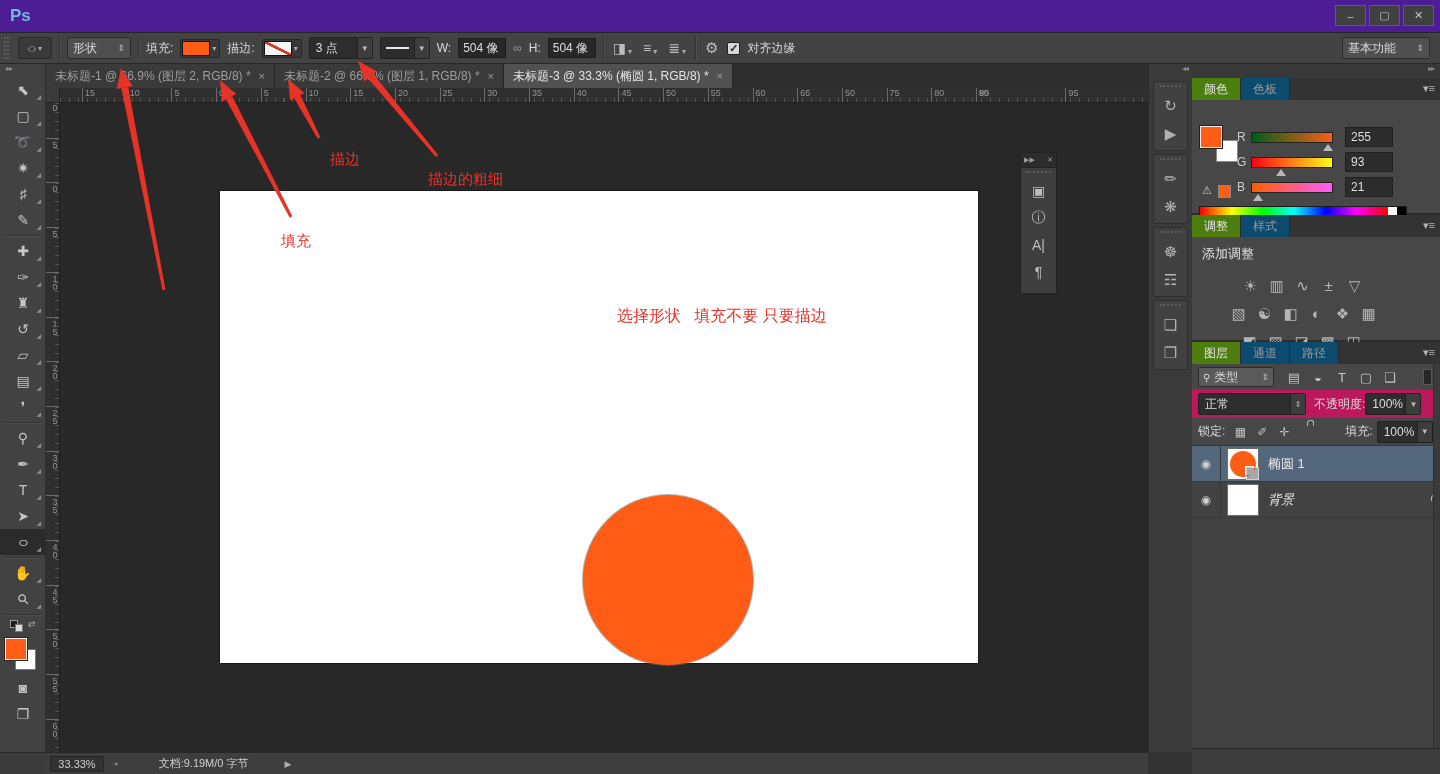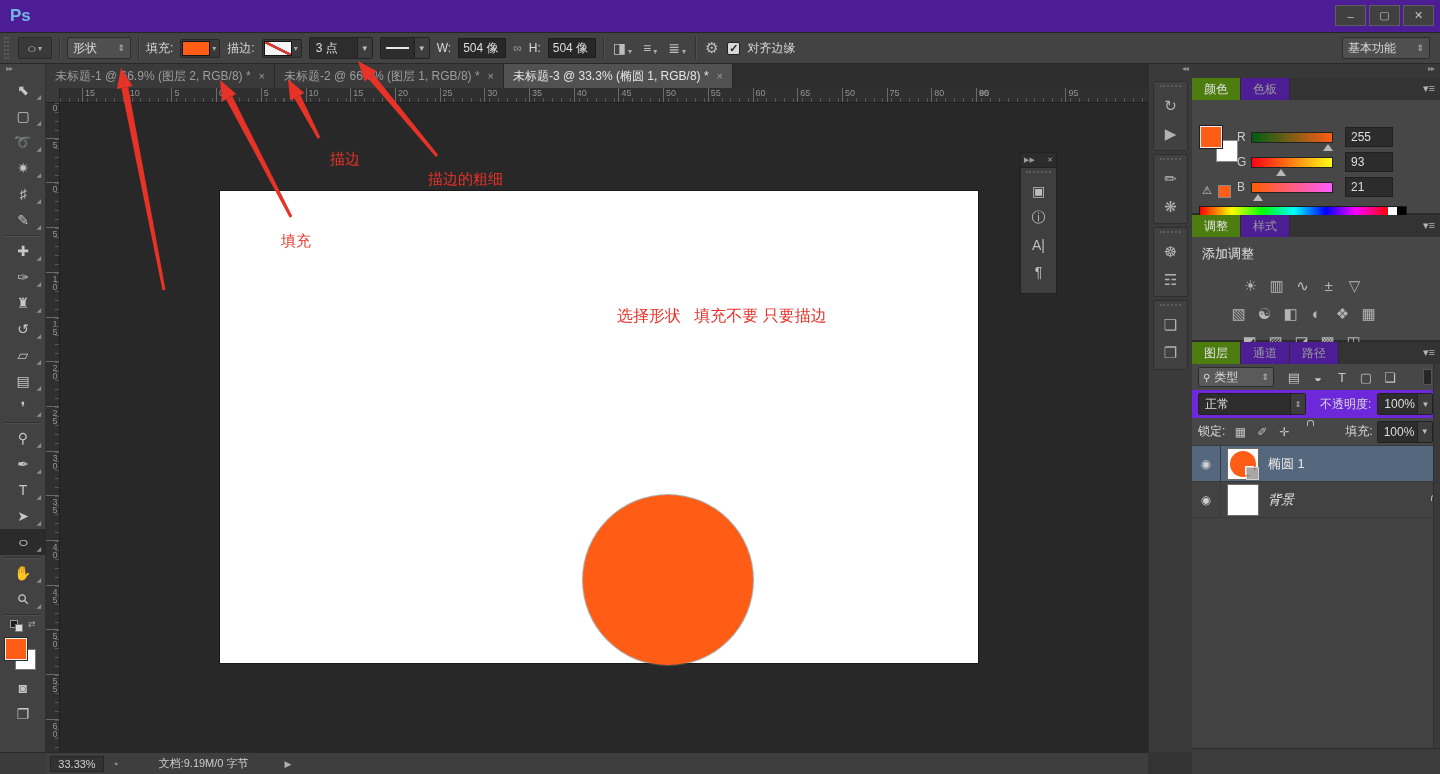--- a/index.html
+++ b/index.html
@@ -88,21 +88,21 @@
   .dock-collapse { height:14px; text-align:right; padding-right:4px; color:#8c8c8c; font-size:8px; letter-spacing:-1px; }
   .dock-group { margin:3px 4px; background:#414141; border:1px solid #2e2e2e; border-radius:2px; padding-bottom:2px; }
   .dock-group .grip { height:5px; border-top:2px dotted #5c5c5c; margin:3px 6px 2px 6px; }
   .dock-icon { height:28px; display:flex; align-items:center; justify-content:center; color:#b2b2b2; font-size:15px; }
 
   
   .paneldock { position:absolute; left:1192px; top:64px; width:248px; height:710px; background:#383838; z-index:45; }
   .dockhead { height:14px; text-align:right; padding-right:6px; color:#8c8c8c; font-size:8px; letter-spacing:-1px; }
   .panel { background:#474747; }
   .panel-tabs { height:22px; background:#333; display:flex; align-items:stretch; position:relative; }
-  .ptab { padding:0 12px; font-size:12px; color:#999; display:flex; align-items:center; background:#4c1d95; border-right:1px solid #2b2b2b; }
+  .ptab { padding:0 12px; font-size:12px; color:#999; display:flex; align-items:center; background:#0c4a6e; border-right:1px solid #2b2b2b; }
   .ptab.active { background:#4d7c0f; color:#e2e2e2; }
   .panel-menu { position:absolute; right:5px; top:4px; color:#b5b5b5; font-size:11px; }
   .panel-sep { height:2px; background:#2b2b2b; }
 
   
   .colorbody { position:relative; height:113px; }
   .cp-fg { position:absolute; left:8px; top:26px; width:22px; height:22px; border:1px solid #ededed; outline:1px solid #1f1f1f; z-index:2; }
   .cp-bg { position:absolute; left:24px; top:40px; width:22px; height:22px; background:#fff; border:1px solid #8a8a8a; }
   .cp-row { position:absolute; left:45px; height:22px; display:flex; align-items:center; }
   .cp-label { width:14px; color:#ccc; font-size:12px; }
@@ -122,21 +122,21 @@
   .adj-row { position:absolute; display:flex; gap:9px; }
   .adj-icon { width:17px; text-align:center; color:#b5b5b5; font-size:15px; }
 
   
   .layersbody { position:relative; height:384px; background:#424242; }
   .lr-filter { height:26px; display:flex; align-items:center; padding:0 6px; background:#474747; position:relative; }
   .lr-typebtn { width:76px; height:20px; background:#5a5a5a; border:1px solid #2c2c2c; border-radius:2px; color:#ddd; font-size:12px; display:flex; align-items:center; padding:0 4px; gap:4px; }
   .lr-typebtn .car { margin-left:auto; font-size:9px; color:#bbb; }
   .lr-ficon { width:24px; text-align:center; color:#c5c5c5; font-size:13px; }
   .lr-toggle { position:absolute; right:8px; top:5px; width:9px; height:16px; background:#262626; border:1px solid #555; }
-  .lr-blend { height:28px; display:flex; align-items:center; padding:0 6px; gap:6px; background:#6d28d9; }
+  .lr-blend { height:28px; display:flex; align-items:center; padding:0 6px; background:#be185d; }
   .lr-drop { height:22px; background:#2d2d2d; border:1px solid #222; border-radius:2px; color:#ddd; font-size:12px; display:flex; align-items:center; }
   .lr-drop .val { flex:1; padding-left:6px; }
   .lr-drop .split { width:15px; height:100%; border-left:1px solid #222; background:#3d3d3d; color:#bbb; font-size:8px; display:flex; align-items:center; justify-content:center; }
   .lr-lockrow { height:28px; display:flex; align-items:center; padding:0 6px; background:#474747; border-bottom:1px solid #393939; }
   .lock-ic { width:22px; text-align:center; color:#c0c0c0; font-size:12px; }
   .css-lock { position:relative; width:9px; height:7px; background:#b5b5b5; border-radius:1px; margin:6px auto 0 auto; }
   .css-lock::before { content:''; position:absolute; top:-5px; left:1px; width:5px; height:5px; border:1.5px solid #b5b5b5; border-bottom:none; border-radius:3px 3px 0 0; }
   .layer-list { position:relative; }
   .layer-row { display:flex; align-items:center; height:36px; border-bottom:1px solid #393939; padding-right:10px; }
   .layer-row.selected { background:#55677d; }

